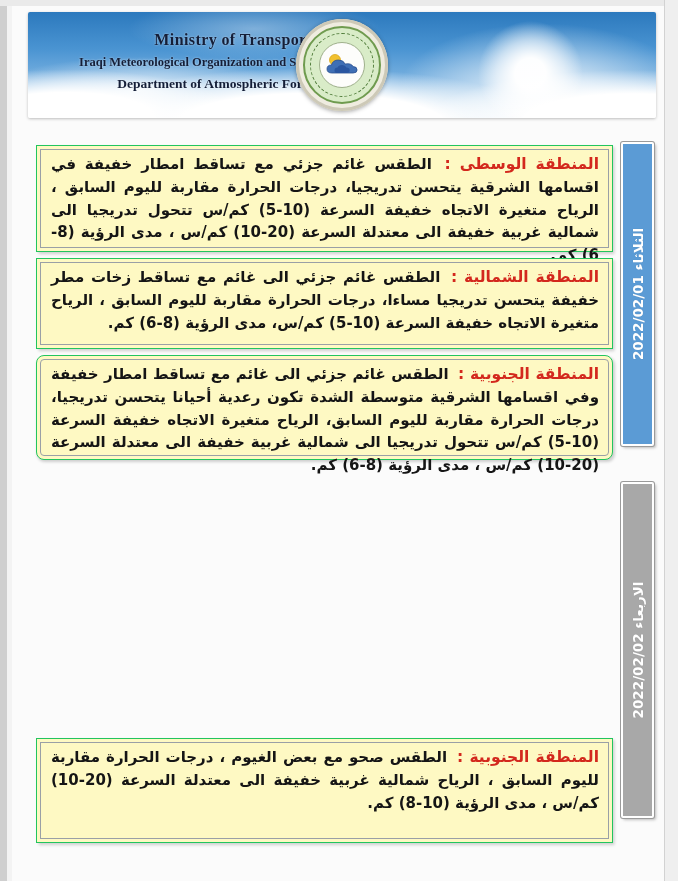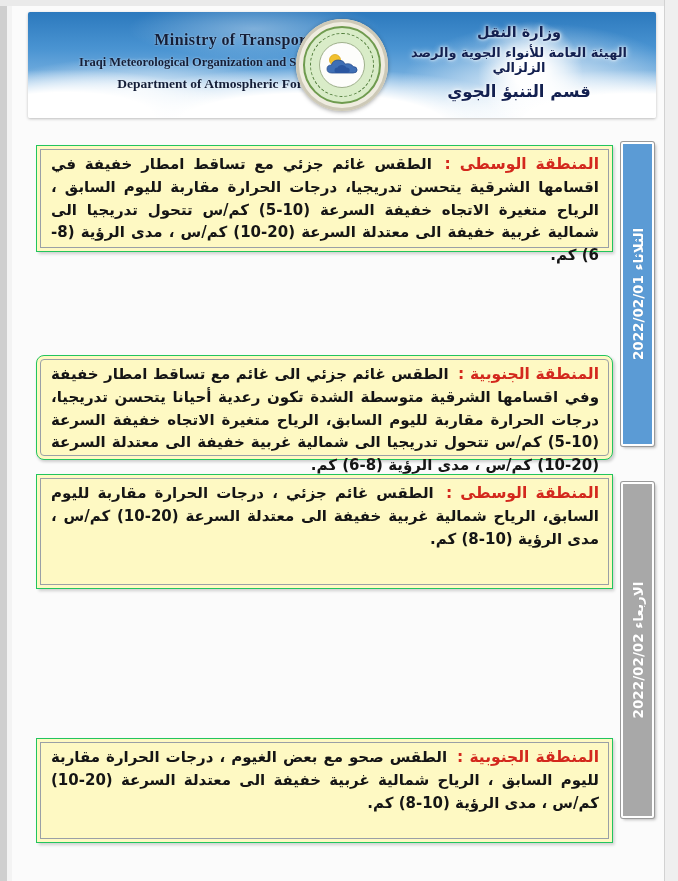--- a/index.html
+++ b/index.html
@@ -84,48 +84,43 @@
         <div class="logo-core">
           <svg width="36" height="26" viewBox="0 0 36 26" aria-hidden="true">
             <circle cx="11" cy="8" r="5.5" fill="#f2c12e" stroke="#d9a718" stroke-width="0.8"></circle>
             <path d="M8 21 q-5 0 -5 -4 q0 -4 4.5 -4 q1.2 -5 7 -5 q5 0 6.6 4 q6 -1.2 8 2.6 q4 0 4 3.4 q0 3 -4 3 z" fill="#3f6fb5" stroke="#2a4f8f" stroke-width="0.8"></path>
             <path d="M14 21 q-3.5 0 -3.5 -2.6 q0 -2.6 3 -2.8 q1 -2.6 4.4 -2.6 q3.4 0 4.4 2.6 q3.4 0 3.4 2.7 q0 2.7 -3.4 2.7 z" fill="#2a56a0"></path>
           </svg>
         </div>
       </div>
     </div>
 
-    <div class="org-ar">
-      <div class="a1">وزارة النقل</div>
-      <div class="a2">الهيئة العامة للأنواء الجوية والرصد الزلزالي</div>
-      <div class="a3">قسم التنبؤ الجوي</div>
-    </div>
   </header>
 
   <section class="fbox b1">
     <p class="ftext">
       <span class="region" style="color: rgb(211, 40, 29);">المنطقة الوسطى :</span>
       <span>الطقس غائم جزئي مع تساقط امطار خفيفة في اقسامها الشرقية يتحسن تدريجيا، درجات الحرارة مقاربة لليوم السابق ، الرياح متغيرة الاتجاه خفيفة السرعة (10-5) كم/س تتحول تدريجيا الى شمالية غربية خفيفة الى معتدلة السرعة (20-10) كم/س ، مدى الرؤية (8-6) كم.</span>
     </p>
   </section>
 
+  <section class="fbox b2">
+    <p class="ftext">
+      <span class="region" style="color: rgb(211, 40, 29);">المنطقة الشمالية :</span>
+      <span>الطقس غائم جزئي الى غائم مع تساقط زخات مطر خفيفة يتحسن تدريجيا مساءا، درجات الحرارة مقاربة لليوم السابق ، الرياح متغيرة الاتجاه خفيفة السرعة (10-5) كم/س، مدى الرؤية (8-6) كم.</span>
+    </p>
+  </section>
 
   <section class="fbox b3">
     <p class="ftext">
       <span class="region" style="color: rgb(211, 40, 29);">المنطقة الجنوبية :</span>
       <span>الطقس غائم جزئي الى غائم مع تساقط امطار خفيفة وفي اقسامها الشرقية متوسطة الشدة تكون رعدية أحيانا يتحسن تدريجيا، درجات الحرارة مقاربة لليوم السابق، الرياح متغيرة الاتجاه خفيفة السرعة (10-5) كم/س تتحول تدريجيا الى شمالية غربية خفيفة الى معتدلة السرعة (20-10) كم/س ، مدى الرؤية (8-6) كم.</span>
     </p>
   </section>
 
-  <section class="fbox b4">
-    <p class="ftext">
-      <span class="region" style="color: rgb(211, 40, 29);">المنطقة الوسطى :</span>
-      <span>الطقس غائم جزئي ، درجات الحرارة مقاربة لليوم السابق، الرياح شمالية غربية خفيفة الى معتدلة السرعة (20-10) كم/س ، مدى الرؤية (10-8) كم.</span>
-    </p>
-  </section>
 
 
   <section class="fbox b6">
     <p class="ftext">
       <span class="region" style="color: rgb(211, 40, 29);">المنطقة الجنوبية :</span>
       <span>الطقس صحو مع بعض الغيوم ، درجات الحرارة مقاربة لليوم السابق ، الرياح شمالية غربية خفيفة الى معتدلة السرعة (20-10) كم/س ، مدى الرؤية (10-8) كم.</span>
     </p>
   </section>
 
   <div class="daybar bar-tue" style="background-color: rgb(91, 155, 213);">

